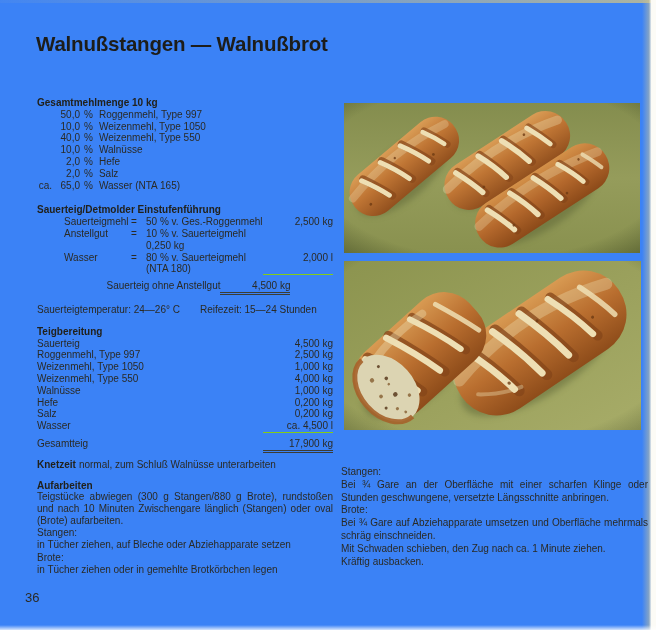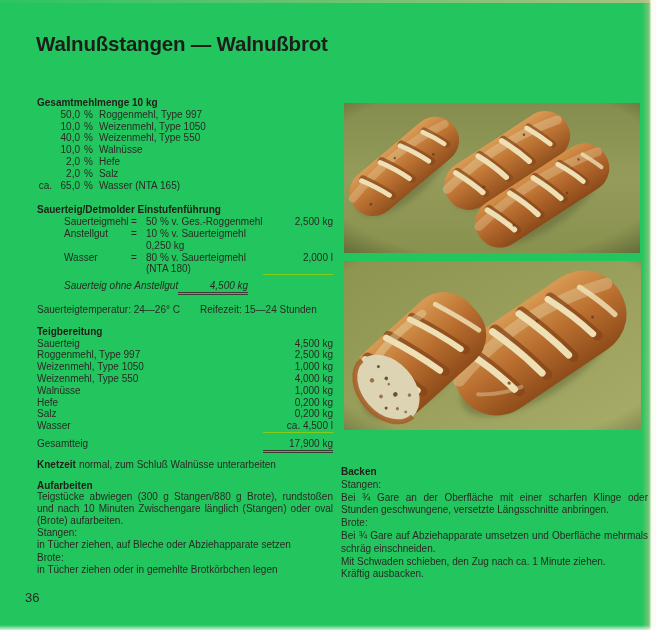--- a/index.html
+++ b/index.html
@@ -1,18 +1,18 @@
 <!DOCTYPE html>
 <html><head>
 <meta charset="utf-8">
 <style>
   html,body { margin:0; padding:0; }
   .page {
     position:relative; width:656px; height:630px; overflow:hidden;
-    background:#22c55e;
+    background:#3b82f6;
     font-family:"Liberation Sans", sans-serif;
     color:#2a2a25;
   }
   .edge-top { position:absolute; top:0; left:0; width:656px; height:3px;
     background:linear-gradient(to right, rgba(214,205,160,.05), rgba(203,193,138,.8)); }
   .edge-right { position:absolute; top:0; right:0; width:14px; height:630px;
     background:linear-gradient(to right, rgba(233,226,196,0) 0%, rgba(206,197,148,.5) 50%, #fcfbf6 68%); }
   .edge-bottom { position:absolute; bottom:0; left:0; width:656px; height:5px;
     background:linear-gradient(to bottom, rgba(255,255,255,0), rgba(255,255,255,.8)); }
 
@@ -34,21 +34,21 @@
 
   .ing-row { display:flex; }
   .ing-pfx { display:inline-block; width:15px; text-align:right; margin-right:3px; flex:none; }
   .ing-amt { display:inline-block; width:25px; text-align:right; margin-right:4px; flex:none; }
   .ing-unit { margin-right:6px; flex:none; }
 
   .sd-head { margin-top:13px; }
   .sd-label { display:inline-block; width:67px; flex:none; }
   .sd-eq { display:inline-block; width:15px; flex:none; }
   .sd-desc { flex:1; }
-  .sd-total { margin-top:5px; justify-content:flex-start;font-style:italic; }
+  .sd-total { margin-top:5px; justify-content:center; }
   .sd-temp { margin-top:9px; display:flex;align-items:center; }
   .sd-temp-a { display:inline-block; width:163px; flex:none; }
 
   .tb-head { margin-top:10px; }
   .tb-row { display:flex; justify-content:space-between; }
   .tb-total { margin-top:5px; }
 
   .params { margin-top:6px; }
   .pr-row { display:flex; }
   .pr-a { display:flex; width:138px; flex:none; }
@@ -211,21 +211,20 @@
     <div class="just">Teigstücke abwiegen (300 g Stangen/880 g Brote), rundstoßen und nach 10 Minuten Zwischengare länglich (Stangen) oder oval (Brote) aufarbeiten.</div>
     <div class="sub">
       <div>Stangen:</div>
       <div>in Tücher ziehen, auf Bleche oder Abziehapparate setzen</div>
       <div>Brote:</div>
       <div>in Tücher ziehen oder in gemehlte Brotkörbchen legen</div>
     </div>
   </div>
 
   <div class="rightcol">
-    <div class="b">Backen</div>
     <div>Stangen:</div>
     <div class="just">Bei ¾ Gare an der Oberfläche mit einer scharfen Klinge oder Stunden geschwungene, versetzte Längsschnitte anbringen.</div>
     <div>Brote:</div>
     <div class="just">Bei ¾ Gare auf Abziehapparate umsetzen und Oberfläche mehrmals schräg einschneiden.</div>
     <div>Mit Schwaden schieben, den Zug nach ca. 1 Minute ziehen.</div>
     <div>Kräftig ausbacken.</div>
   </div>
 
   <div class="pagenum">36</div>
 

